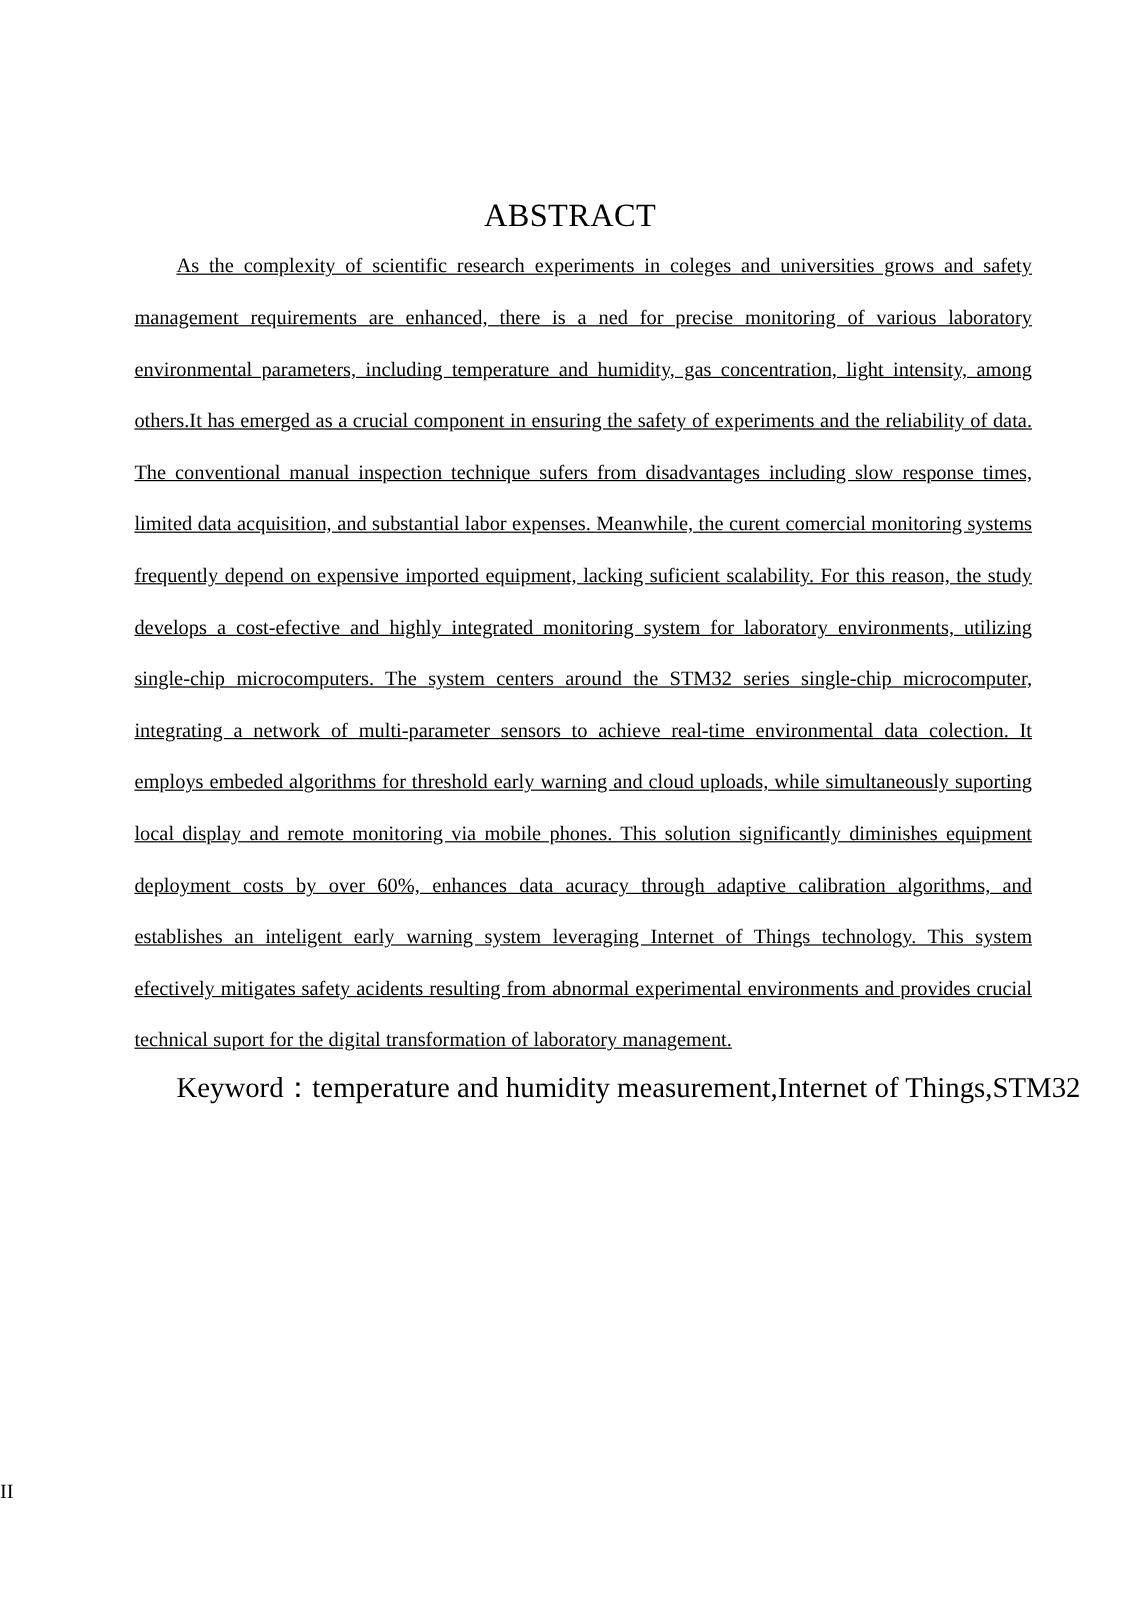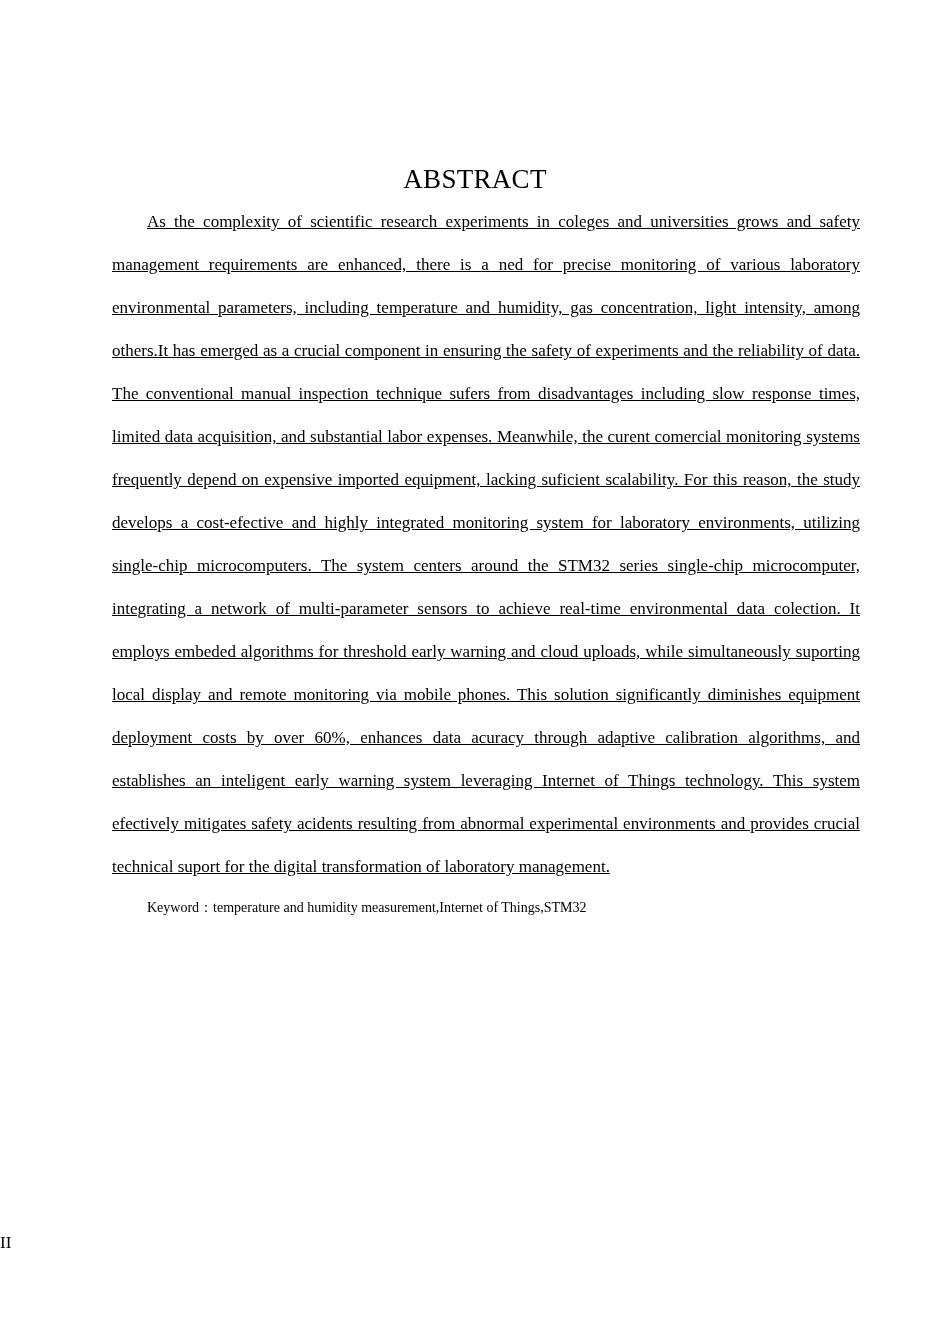--- a/index.html
+++ b/index.html
@@ -48,21 +48,21 @@
     text-indent: 35px;
     hyphens: none;
     -webkit-hyphens: none;
     word-spacing: 0.1px;
     text-decoration: underline;
   }
 
   .keyword-line {
     margin: 0;
     margin-top: 0px;
-    font-size: 14px;
+    font-size: 24px;
     line-height: 39px;
     text-align: left;
     text-indent: 35px;
     white-space: nowrap;
   }
 
   
   .page-number {
     position: absolute;
     top: 1233px;

